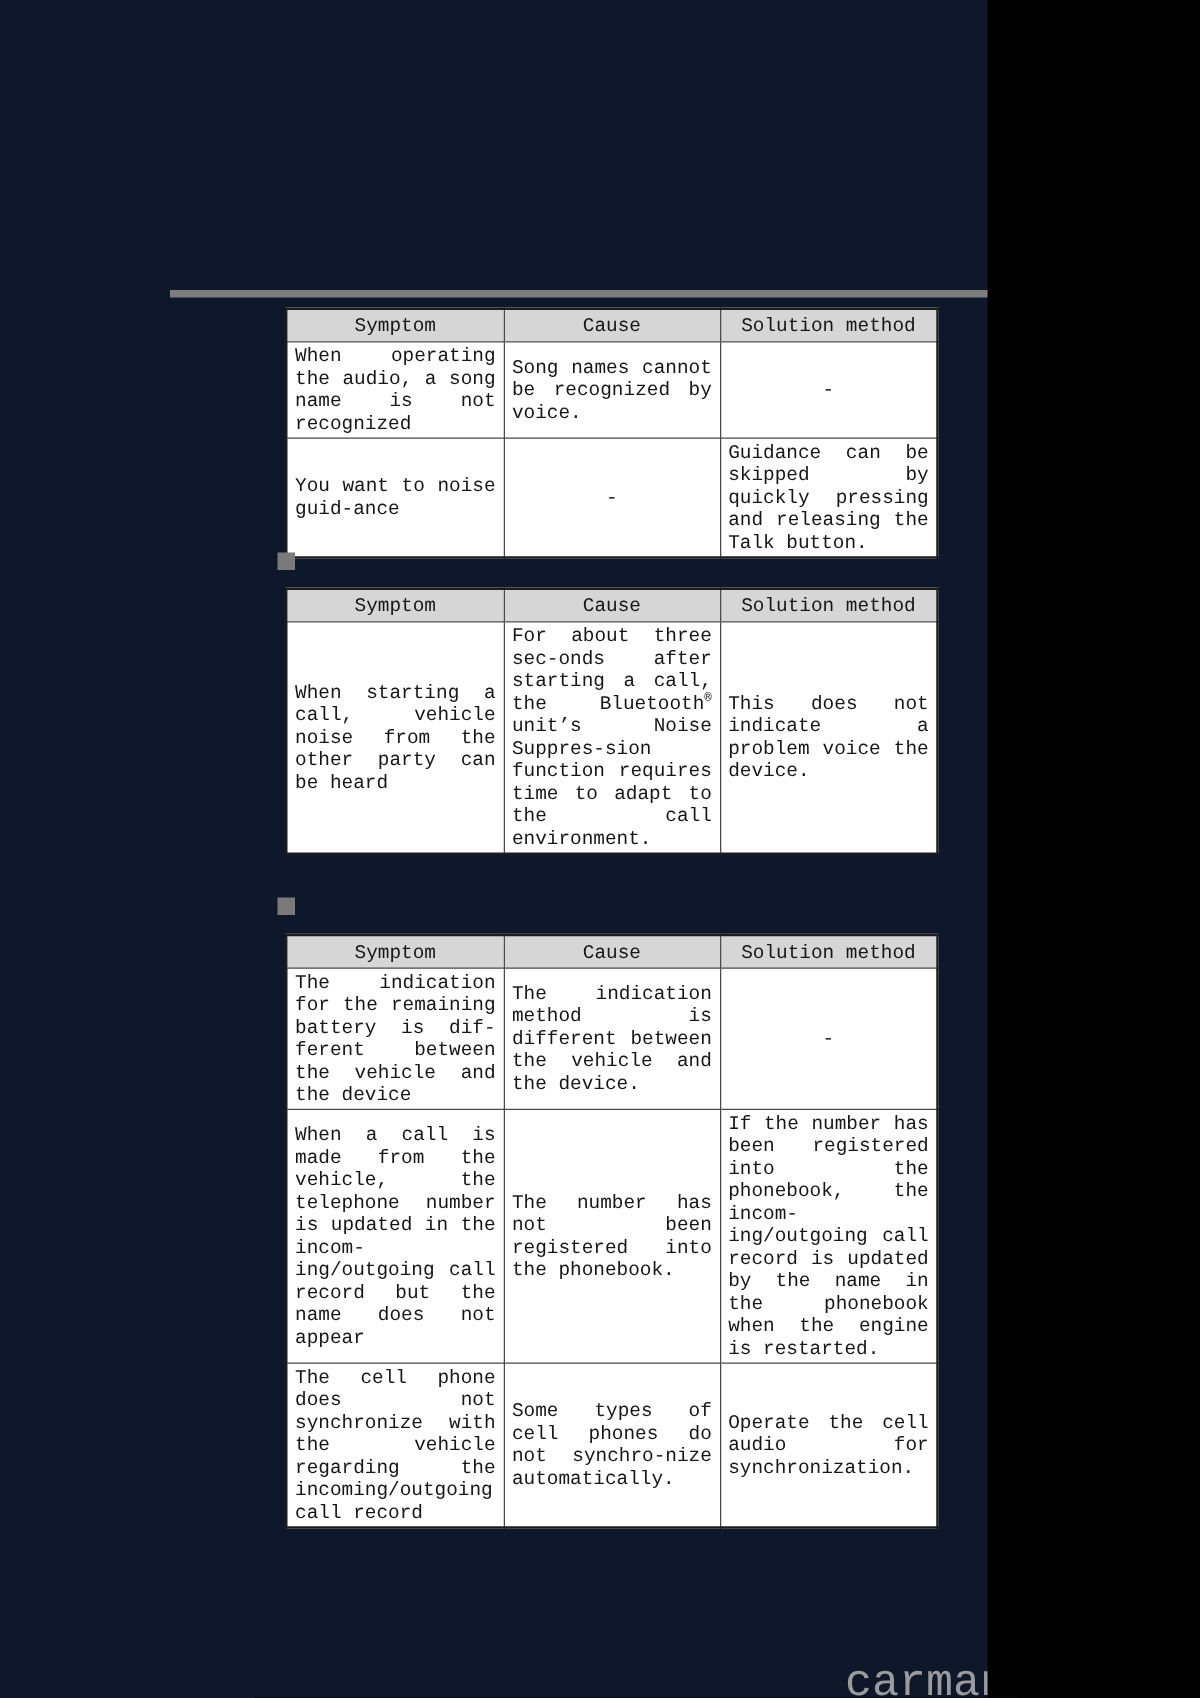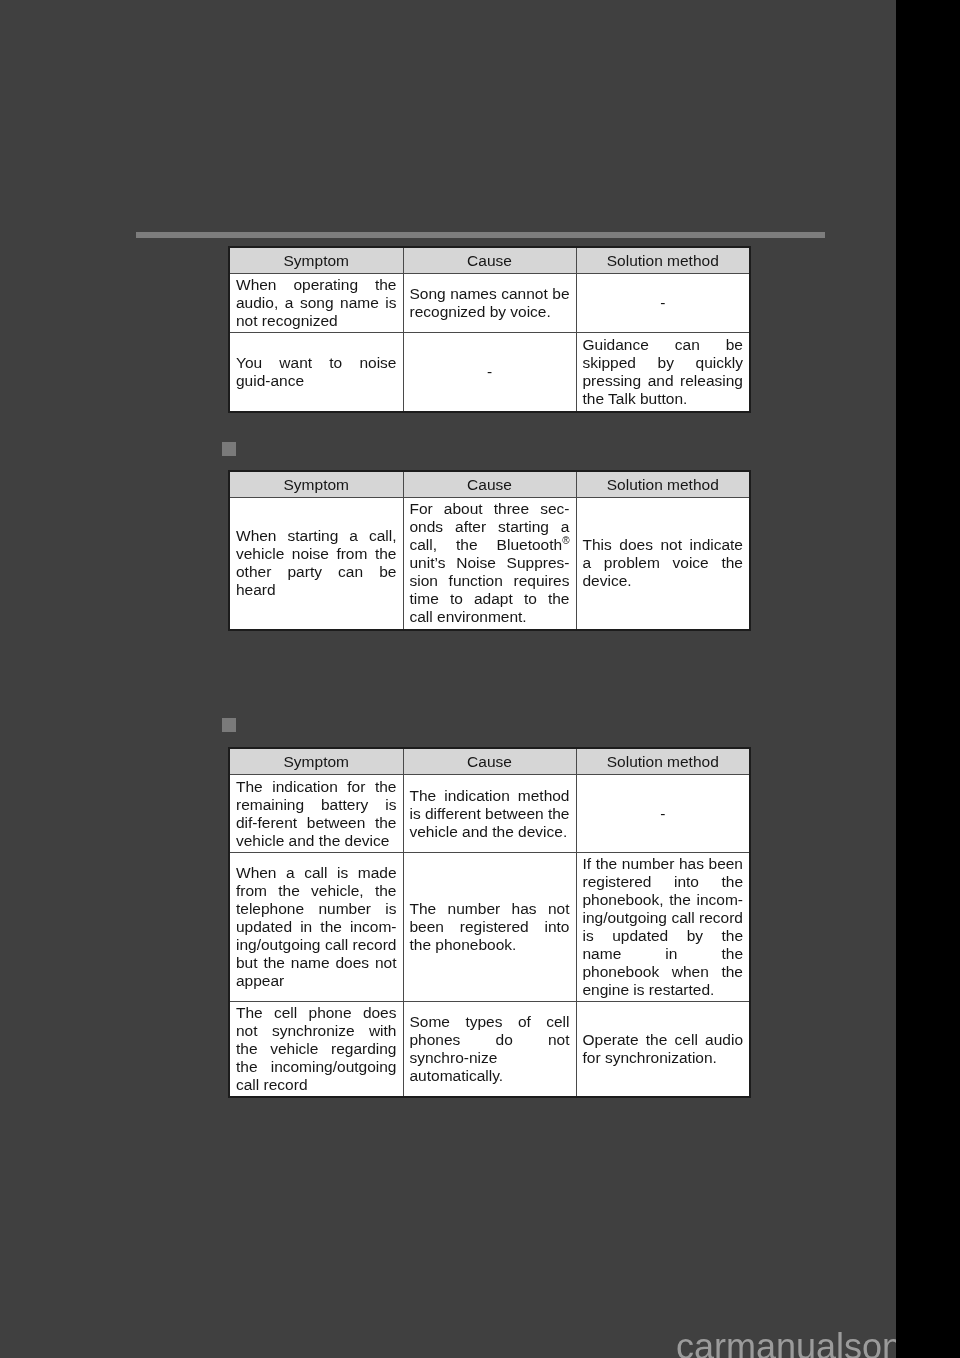--- a/index.html
+++ b/index.html
@@ -1,17 +1,17 @@
 <!DOCTYPE html>
 <html><head>
 <meta charset="utf-8">
 <style>
   html,body{margin:0;padding:0;background:#000;}
-  .page{position:relative;width:896px;height:1358px;background:#404040;overflow:hidden;
-        font-family:Liberation Sans, sans-serif;}
+  .page{position:relative;width:790px;height:1358px;background:#0f172a;overflow:hidden;
+        font-family:Liberation Mono, monospace;}
   .divider{position:absolute;left:136px;top:232px;width:689px;height:6px;background:#7d7d7d;}
   .bullet{position:absolute;left:222px;width:14px;height:14px;background:#7a7a7a;}
   #bullet-1{top:442px;}
   #bullet-2{top:718px;}
   .tbl{position:absolute;left:228px;width:521px;border-collapse:collapse;table-layout:fixed;
        background:#fff;font-size:15.5px;color:#161616;border:2px solid #1c1c1c;}
   .tbl th,.tbl td{border:1px solid #4a4a4a;vertical-align:middle;padding:2px 6px;
        line-height:18px;overflow:hidden;}
   .tbl th{background:#d6d6d6;font-weight:normal;text-align:center;height:23px;padding:1px 4px;}
   .tbl td{text-align:justify;}

